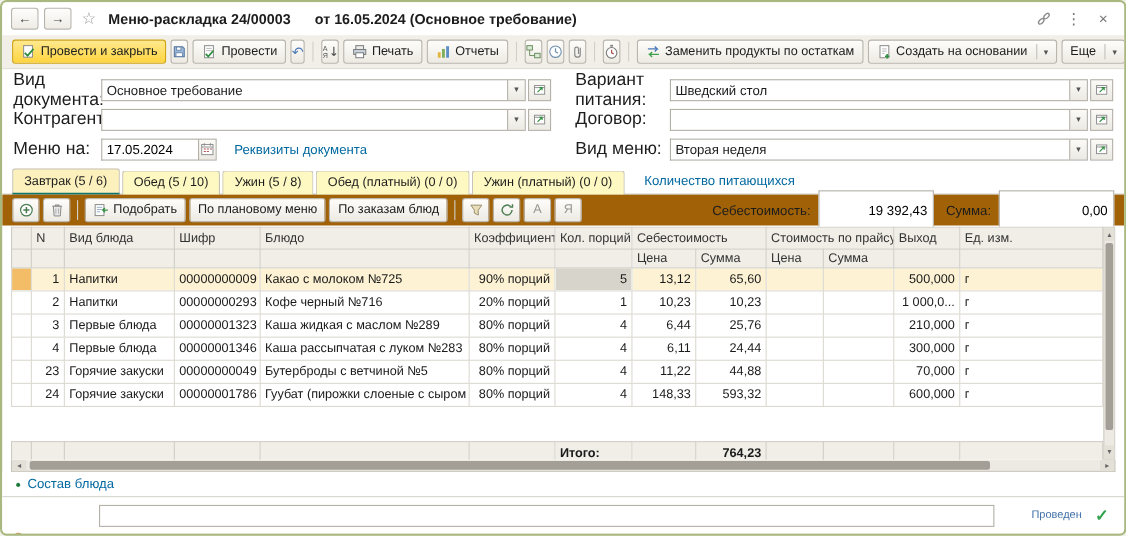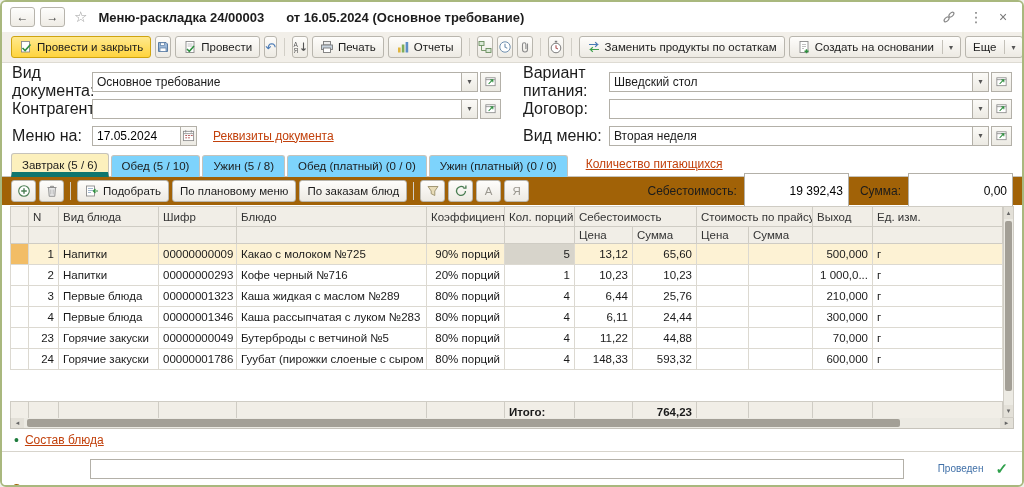--- a/index.html
+++ b/index.html
@@ -42,30 +42,30 @@
   .frow.rcol .flabel { width: 86px; }
   .combo { flex: 1; display: flex; min-width: 0; }
   .cinput { flex: 1; min-width: 0; height: 20px; border: 1px solid #b3b0a8; border-right: none;
     padding: 0 4px; font-size: 12px; color: #1c1c1c; background: #fff; font-family: inherit; }
   .dd { width: 17px; height: 20px; border: 1px solid #b3b0a8; background: linear-gradient(#fbfaf7, #eceae3);
     display: inline-flex; align-items: center; justify-content: center; cursor: default; }
   .openbtn { width: 21px; height: 20px; margin-left: 2px; flex: none; border: 1px solid #b3b0a8;
     background: linear-gradient(#fbfaf7, #eceae3); display: inline-flex; align-items: center; justify-content: center; }
   .dateinput { width: 88px; height: 20px; border: 1px solid #b3b0a8; border-right: none; padding: 0 4px;
     font-size: 12px; font-family: inherit; }
-  .link { color: #c2410c; font-size: 12px; text-decoration: underline; cursor: pointer; white-space: nowrap; }
+  .link { color: #0369a1; font-size: 12px; cursor: pointer; white-space: nowrap; }
 
   
   .tabsbar { height: 25px; flex: none; display: flex; align-items: flex-end; padding: 0 0 0 9px;
     border-bottom: 1px solid #c6c3bb; background: #fff; }
   .tabs { display: flex; align-items: flex-end; }
   .tab { height: 22px; line-height: 21px; padding: 0 10px; margin-right: 2px; font-size: 11.5px;
-    color: #1c1c1c; background: #7dd3fc; border: 1px solid #c6c3bb; border-bottom: none;
+    color: #1c1c1c; background: #fef9c3; border: 1px solid #c6c3bb; border-bottom: none;
     border-radius: 3px 3px 0 0; margin-bottom: -1px; cursor: default; white-space: nowrap; }
-  .tab.active { background: #fcf0bd; height: 24px; line-height: 23px; border-bottom: 5px solid #0f766e; }
+  .tab.active { background: #fcf0bd; height: 24px; line-height: 23px; border-bottom: 2px solid #0f766e; }
   .tabsbar .link { margin: 0 0 5px 16px; }
 
   
   .ttoolbar { height: 28px; flex: none; display: flex; align-items: center; gap: 3px; padding: 0 9px;
     background: #a16207; white-space: nowrap; }
   .btn.dis { color: #9a978f; }
   .tlabel { font-size: 12px; color: #1c1c1c; margin-left: 8px; }
   .tlabel.first { margin-left: auto; }
   .costfield { width: 105px; height: 36px; border: 1px solid #b3b0a8; font-size: 12px; text-align: right;
     padding: 0 5px; background: #fff; font-family: inherit; margin-left: 4px; }

